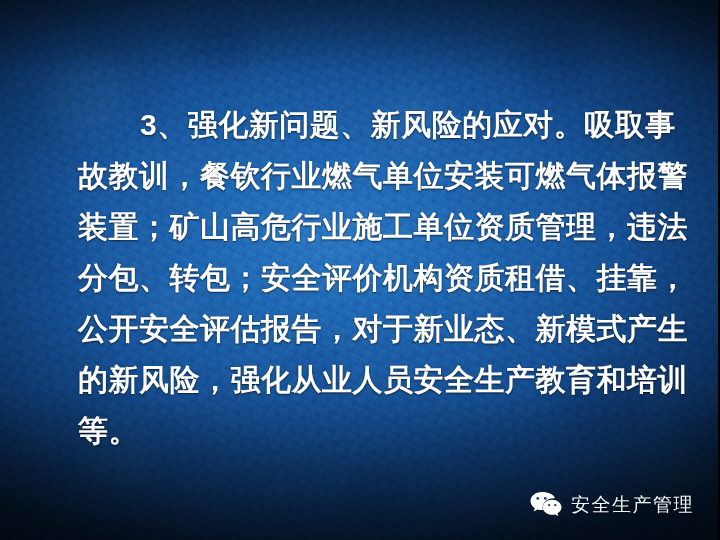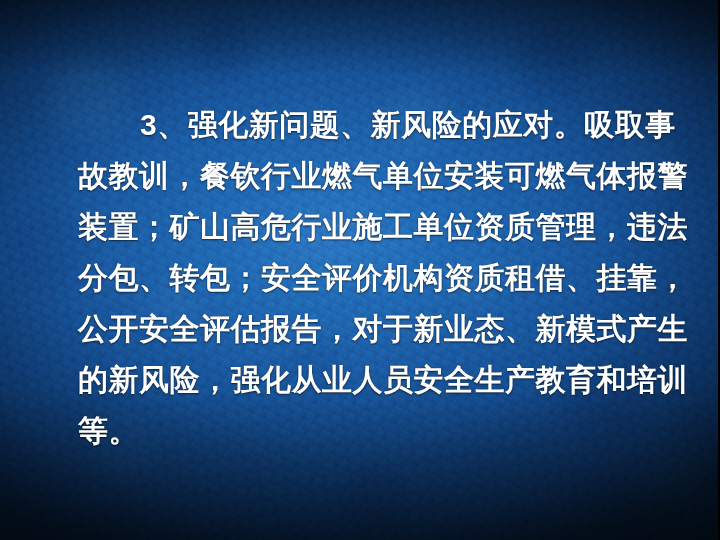--- a/index.html
+++ b/index.html
@@ -294,14 +294,28 @@
         <span>产</span>
         <span>教</span>
         <span>育</span>
         <span>和</span>
         <span>培</span>
         <span>训</span>
       </div>
     <div class="text-line">等。</div>
   </div>
 
+  <div class="watermark">
+    <svg class="wechat-logo" viewBox="0 0 64 54" aria-hidden="true">
+
+      <path fill="#ffffff" d="M23.2 2.1C10.9 2.1 1 10.2 1 20.2c0 5.8 3.4 10.9 8.6 14.2l-2.2 6.6 7.7-3.9c2.5.7 5.2 1.1 8.1 1.1 1 0 1.9 0 2.8-.1-.5-1.6-.8-3.2-.8-5 0-10.3 9.9-18.7 22.1-18.7.9 0 1.8.1 2.7.2C48.3 7.2 36.9 2.1 23.2 2.1z"></path>
+
+      <circle cx="15.6" cy="14.8" r="2.7" fill="#123f6e"></circle>
+      <circle cx="30.6" cy="14.8" r="2.7" fill="#123f6e"></circle>
+
+      <path fill="#ffffff" d="M63 32.5c0-8.4-8.4-15.2-18.7-15.2s-18.7 6.8-18.7 15.2 8.4 15.2 18.7 15.2c2.2 0 4.3-.3 6.3-.9l6.1 3.2-1.7-5.3c4.9-2.8 8-7.3 8-12.2z"></path>
+      <circle cx="38.3" cy="28.4" r="2.3" fill="#123f6e"></circle>
+      <circle cx="50.5" cy="28.4" r="2.3" fill="#123f6e"></circle>
+    </svg>
+    <span class="watermark-label">安全生产管理</span>
+  </div>
 
 </div>
 
 </body></html>

